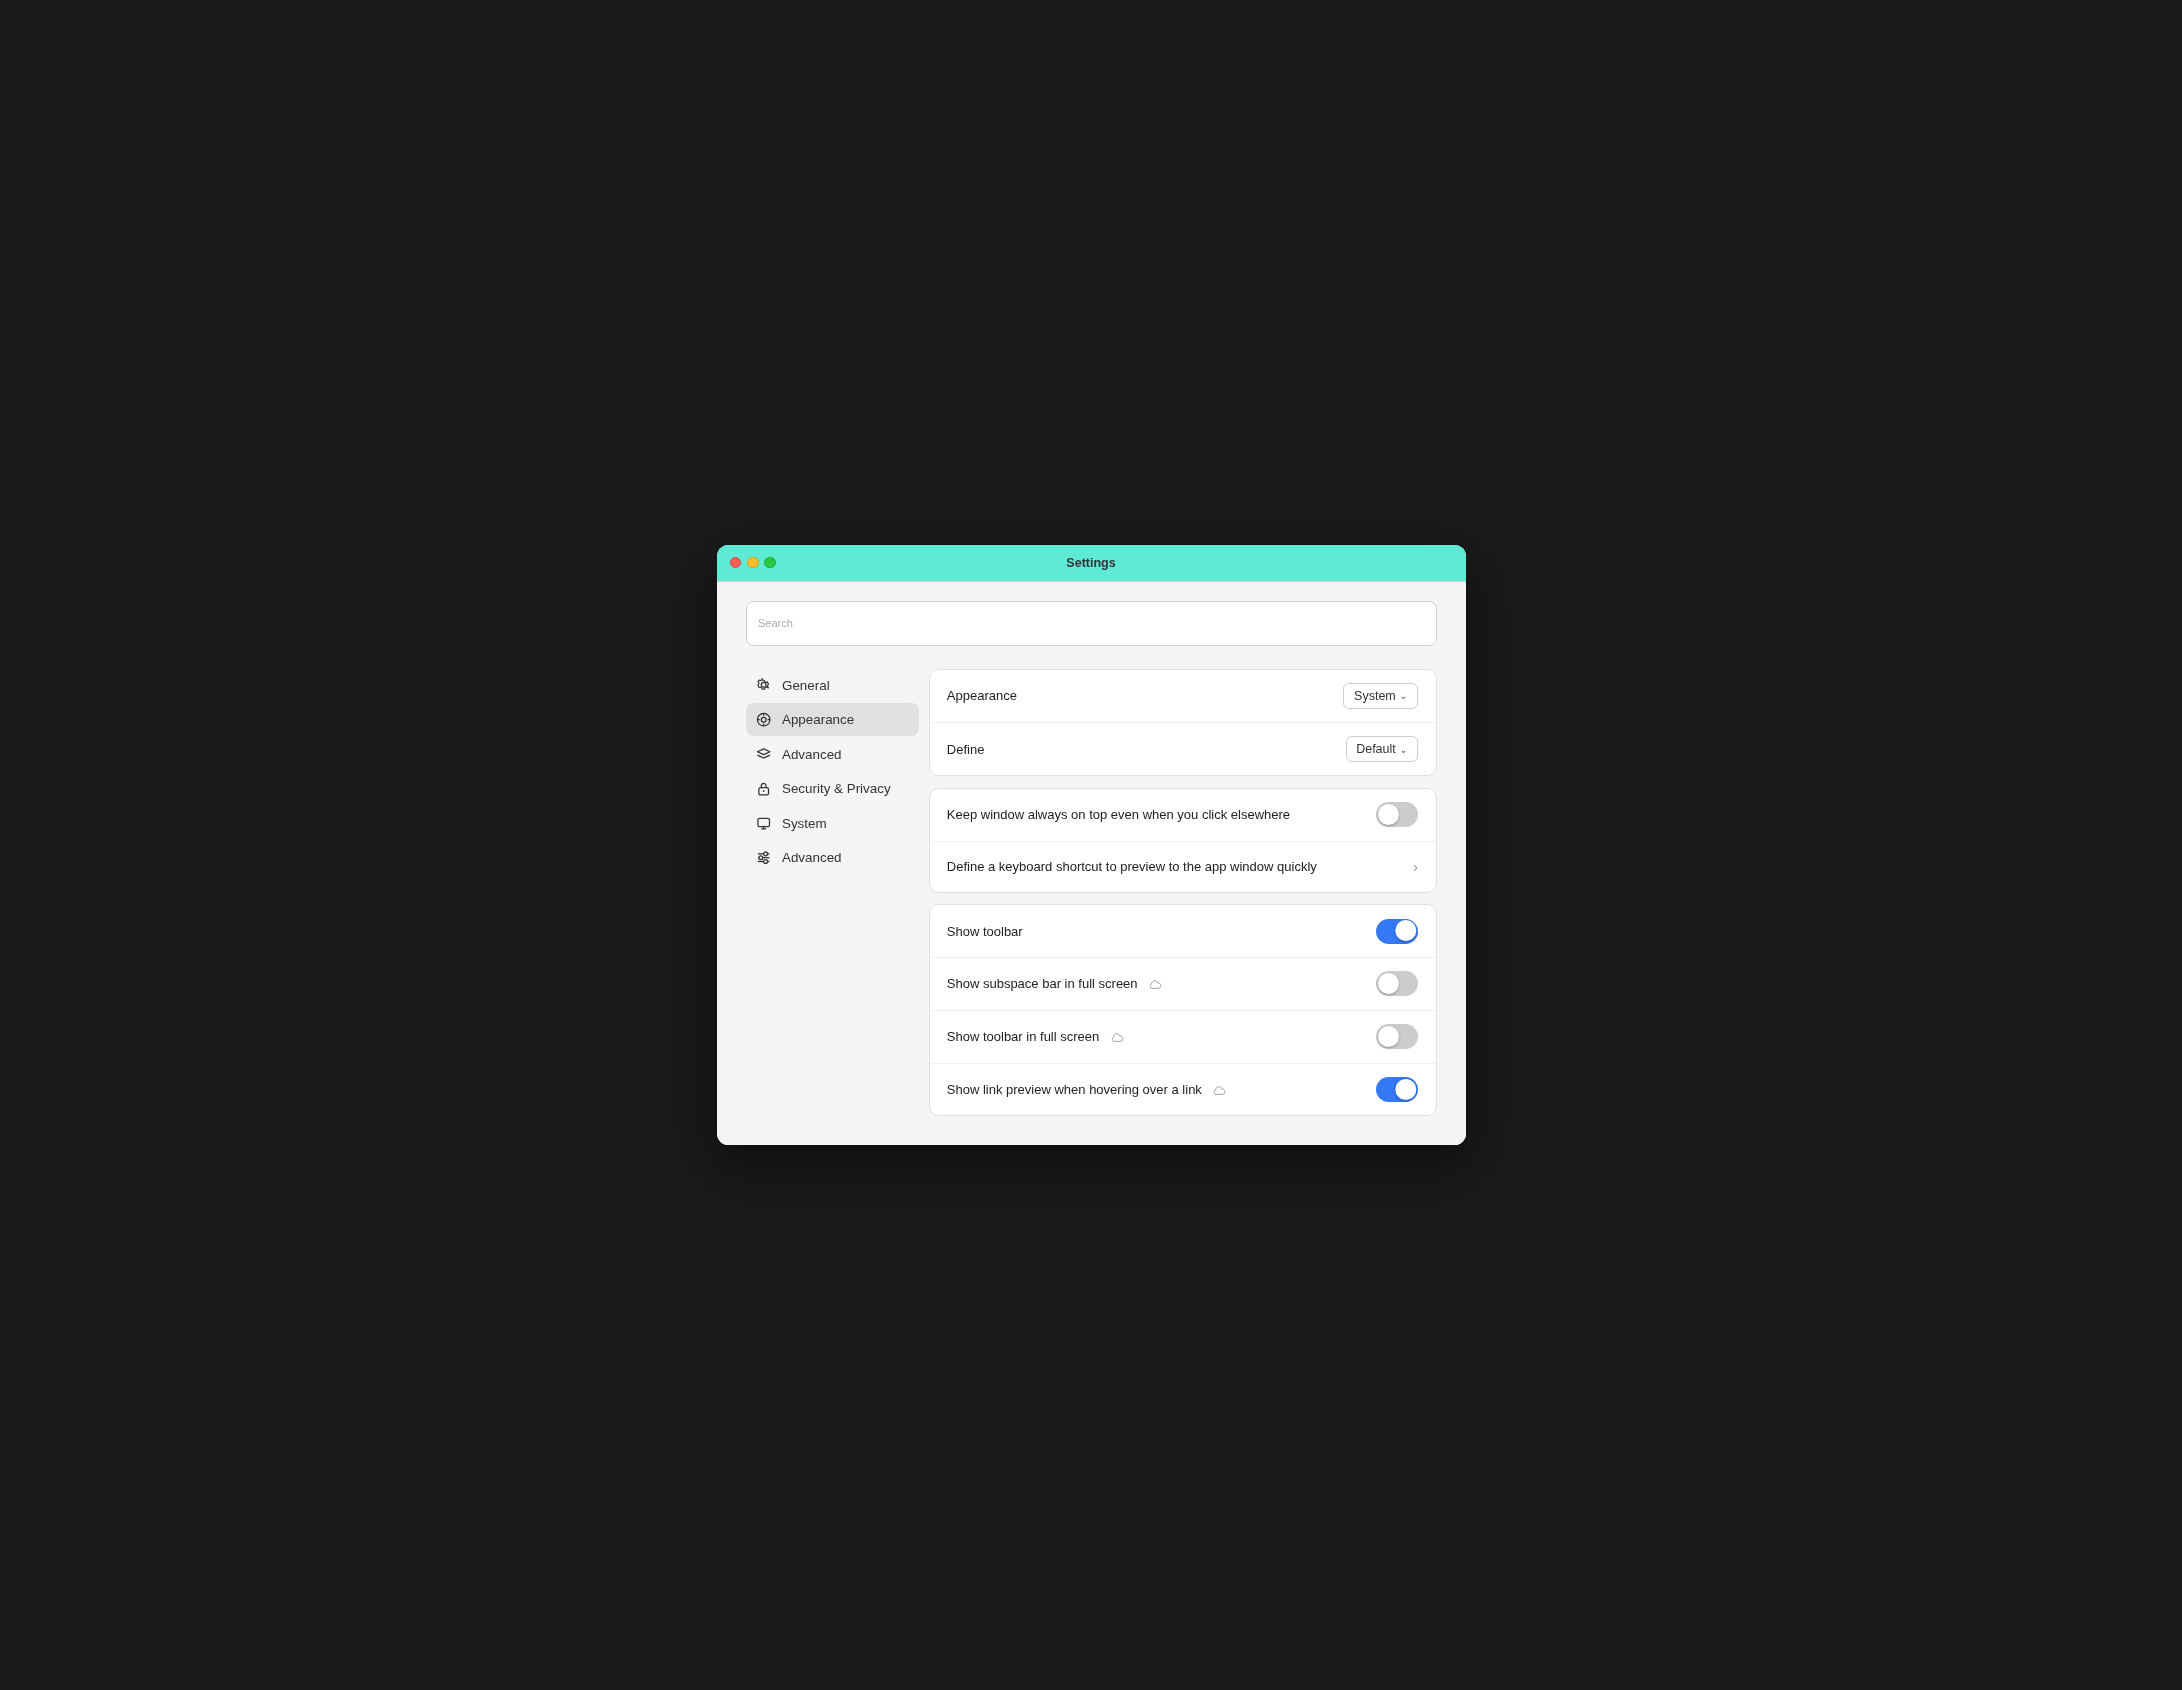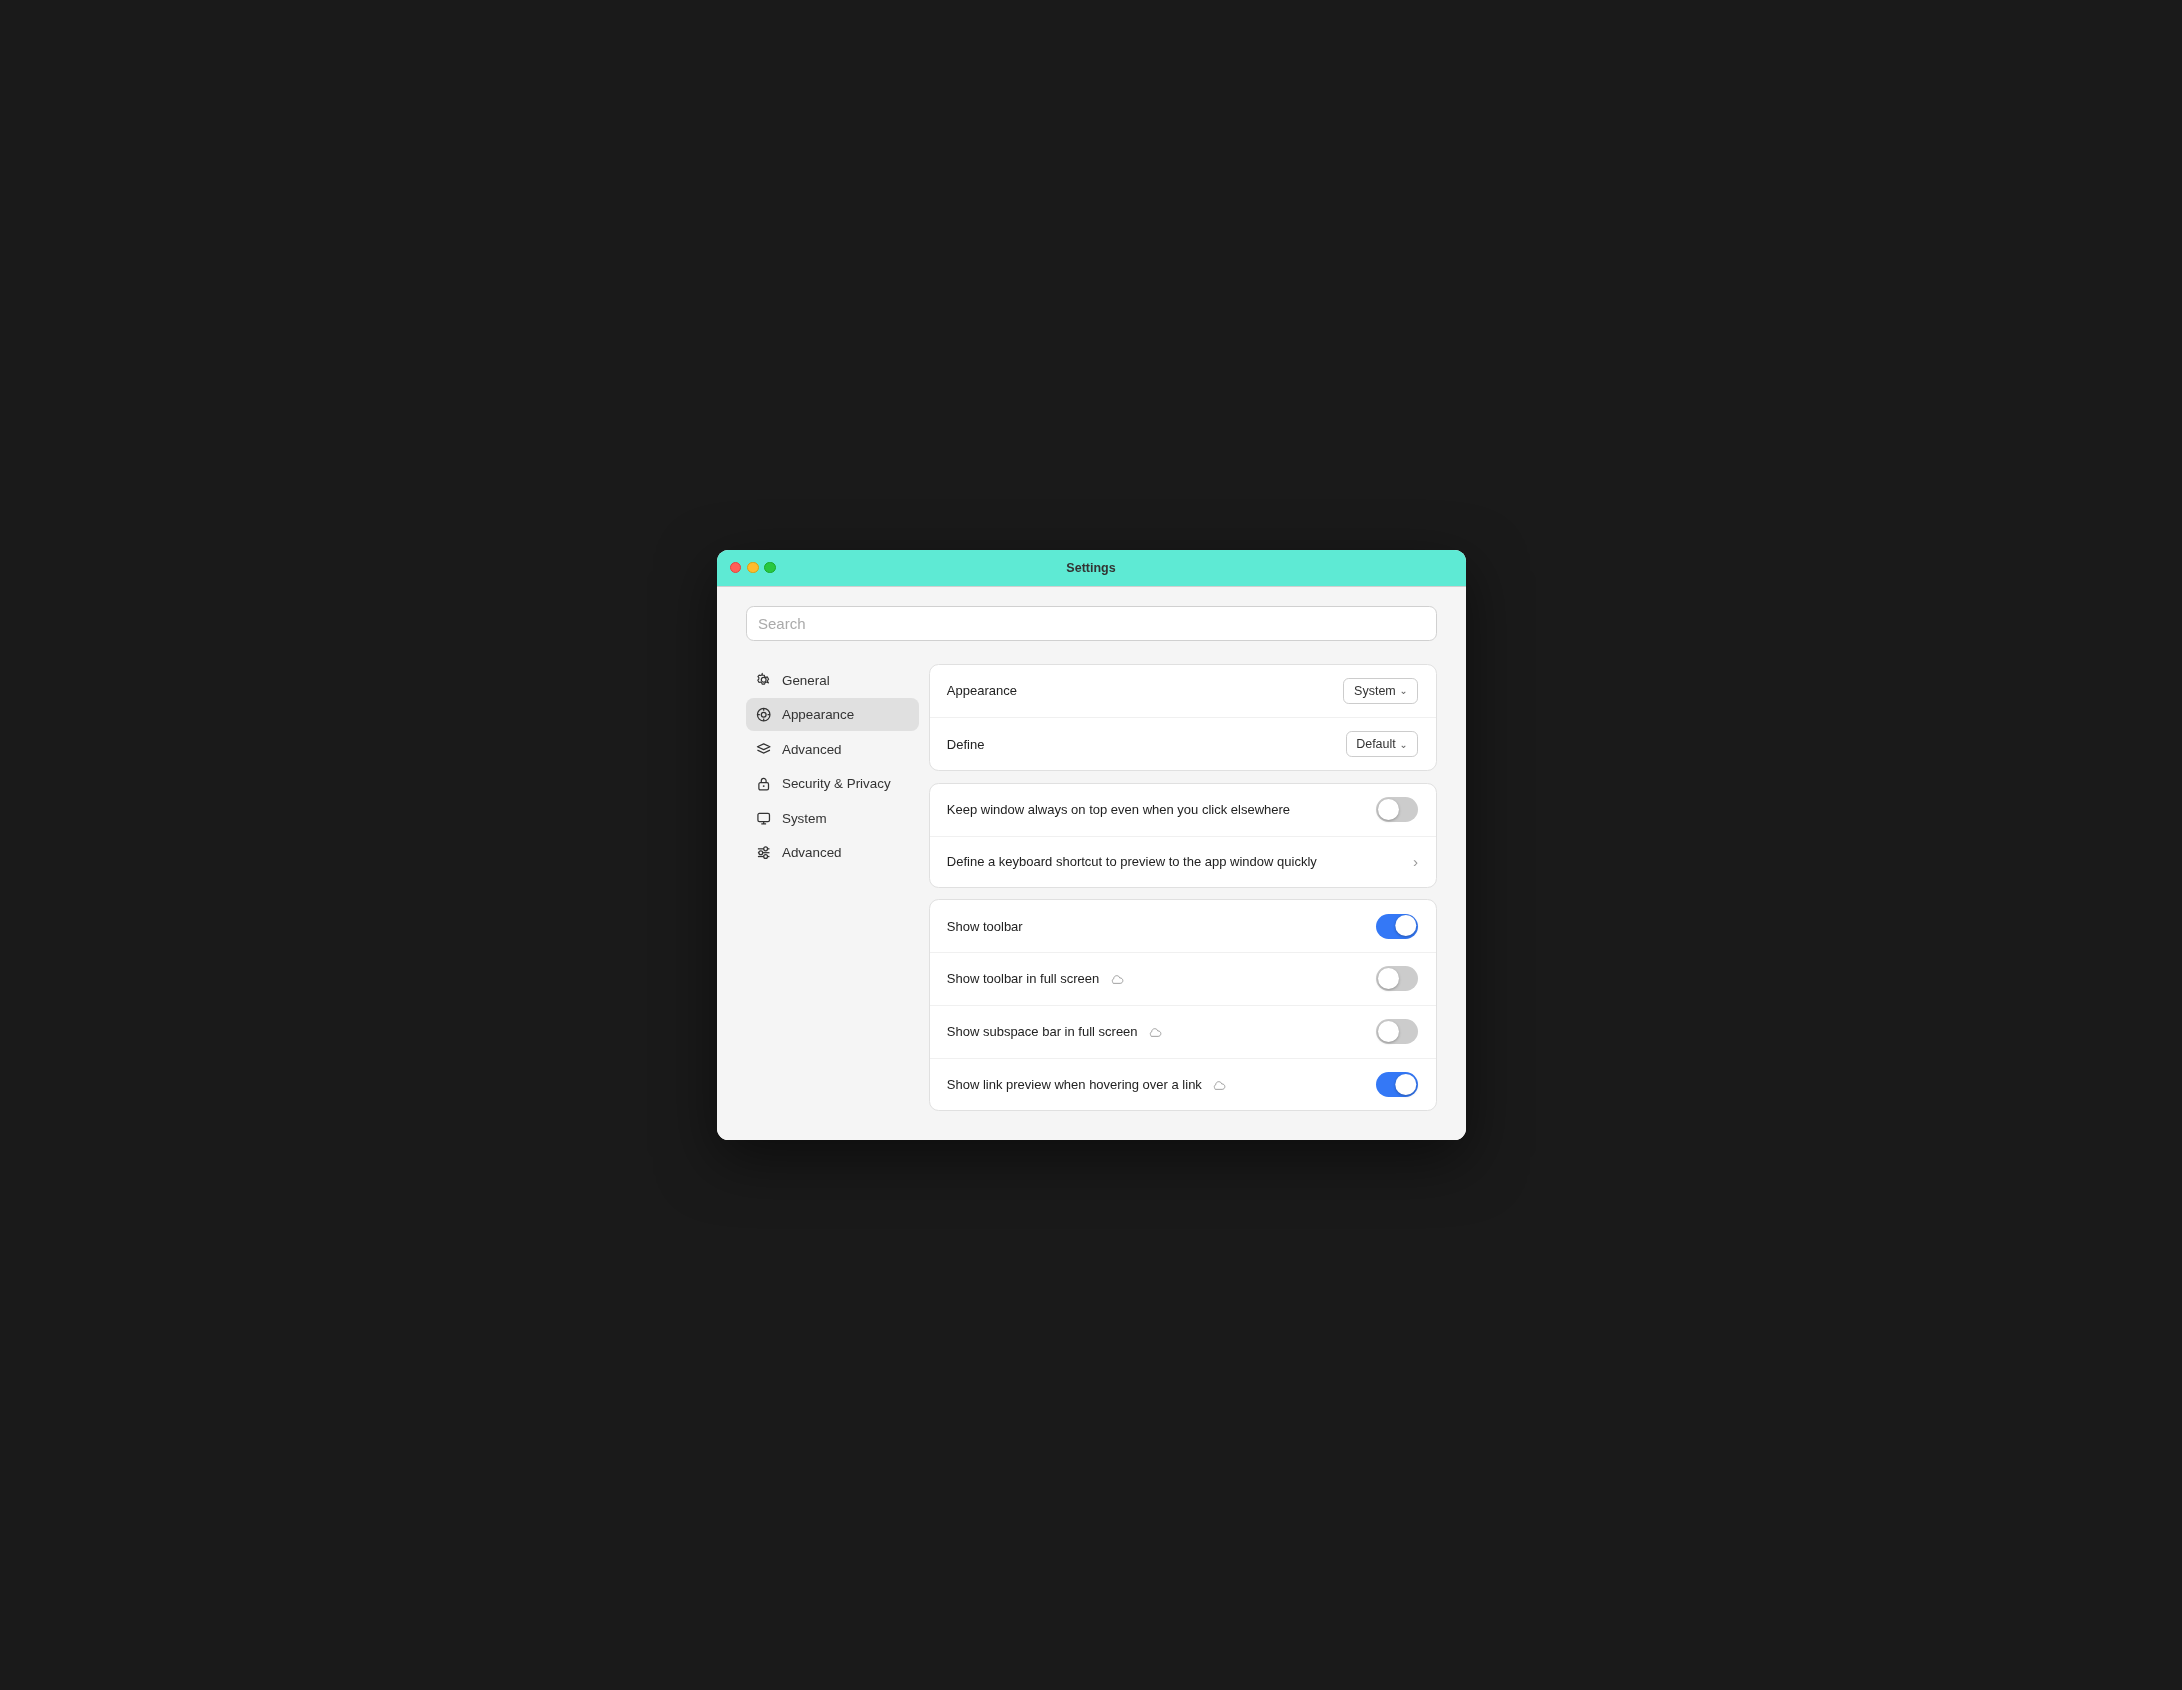--- a/index.html
+++ b/index.html
@@ -61,25 +61,25 @@
       padding: 19px 29px 29px;
       background: #f5f5f5;
     }
 
     .search-bar-container {
       margin-bottom: 23px;
     }
 
     .search-input {
       width: 100%;
-      height: 35px;
+      height: 45px;
       border: 1px solid #d0d0d0;
       border-radius: 7.7px;
       padding: 0 11.5px;
-      font-size: 15px;
+      font-size: 11px;
       background: #fff;
       color: #333;
       outline: none;
     }
 
     .search-input::placeholder {
       color: #aaa;
     }
 
     .content-area {
@@ -376,37 +376,37 @@
             <span class="settings-row-label">Show toolbar</span>
             <div class="settings-row-control">
               <label class="toggle">
                 <input type="checkbox" checked="" style="">
                 <span class="toggle-slider"></span>
               </label>
             </div>
           </div>
           <div class="settings-row">
             <span class="settings-row-label">
-              Show toolbar in full screen
+              Show subspace bar in full screen
               <span class="cloud-icon">
                 <svg class="cloud-svg" viewBox="0 0 20 14" fill="none" xmlns="http://www.w3.org/2000/svg">
                   <path d="M5.5 13H14.5C16.433 13 18 11.433 18 9.5C18 7.567 16.433 6 14.5 6C14.336 6 14.174 6.011 14.016 6.032C13.594 4.283 12.014 3 10.1 3C7.898 3 6.1 4.795 6.1 7C6.1 7.037 6.101 7.074 6.101 7.111C5.093 7.428 4.3 8.279 4.3 9.35C4.3 11.017 5.5 13 5.5 13Z" stroke="#999" stroke-width="1.2" fill="none"></path>
                 </svg>
               </span>
             </span>
             <div class="settings-row-control">
               <label class="toggle">
                 <input type="checkbox" style="">
                 <span class="toggle-slider"></span>
               </label>
             </div>
           </div>
           <div class="settings-row">
             <span class="settings-row-label">
-              Show subspace bar in full screen
+              Show toolbar in full screen
               <span class="cloud-icon">
                 <svg class="cloud-svg" viewBox="0 0 20 14" fill="none" xmlns="http://www.w3.org/2000/svg">
                   <path d="M5.5 13H14.5C16.433 13 18 11.433 18 9.5C18 7.567 16.433 6 14.5 6C14.336 6 14.174 6.011 14.016 6.032C13.594 4.283 12.014 3 10.1 3C7.898 3 6.1 4.795 6.1 7C6.1 7.037 6.101 7.074 6.101 7.111C5.093 7.428 4.3 8.279 4.3 9.35C4.3 11.017 5.5 13 5.5 13Z" stroke="#999" stroke-width="1.2" fill="none"></path>
                 </svg>
               </span>
             </span>
             <div class="settings-row-control">
               <label class="toggle">
                 <input type="checkbox" style="">
                 <span class="toggle-slider"></span>

